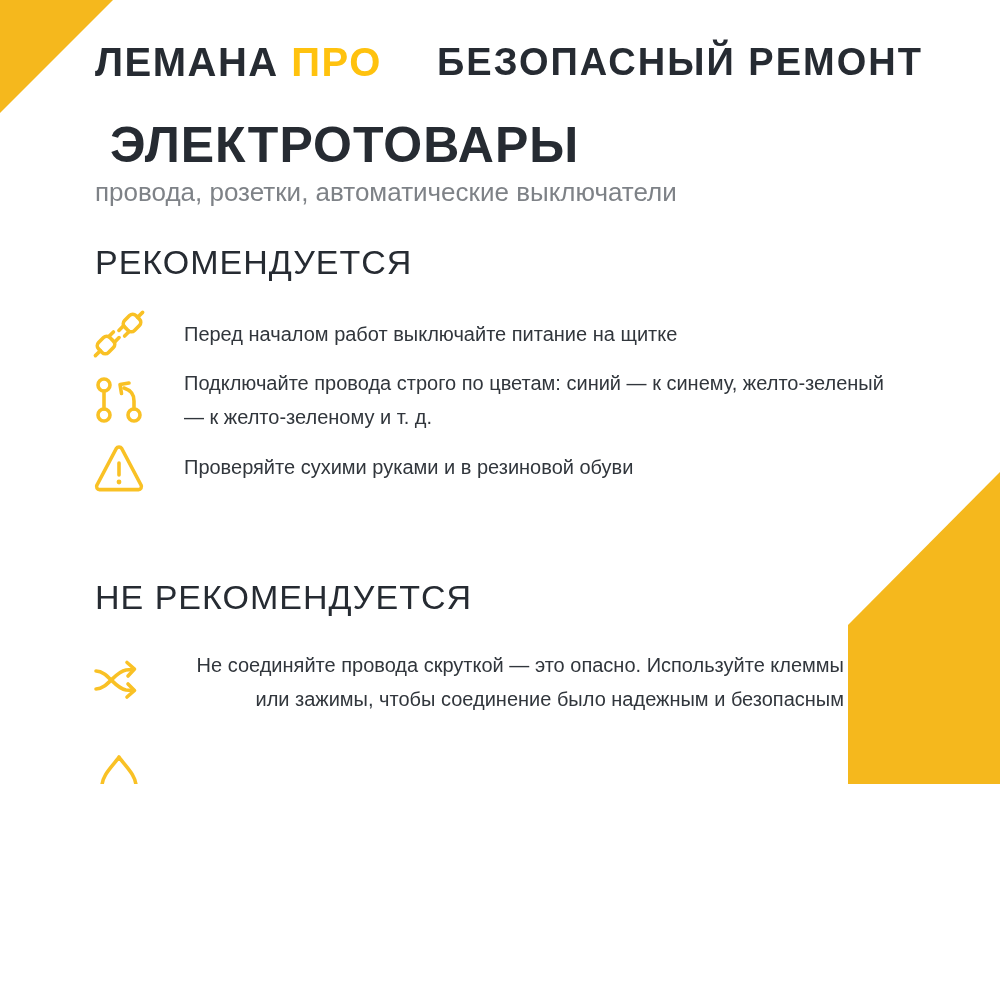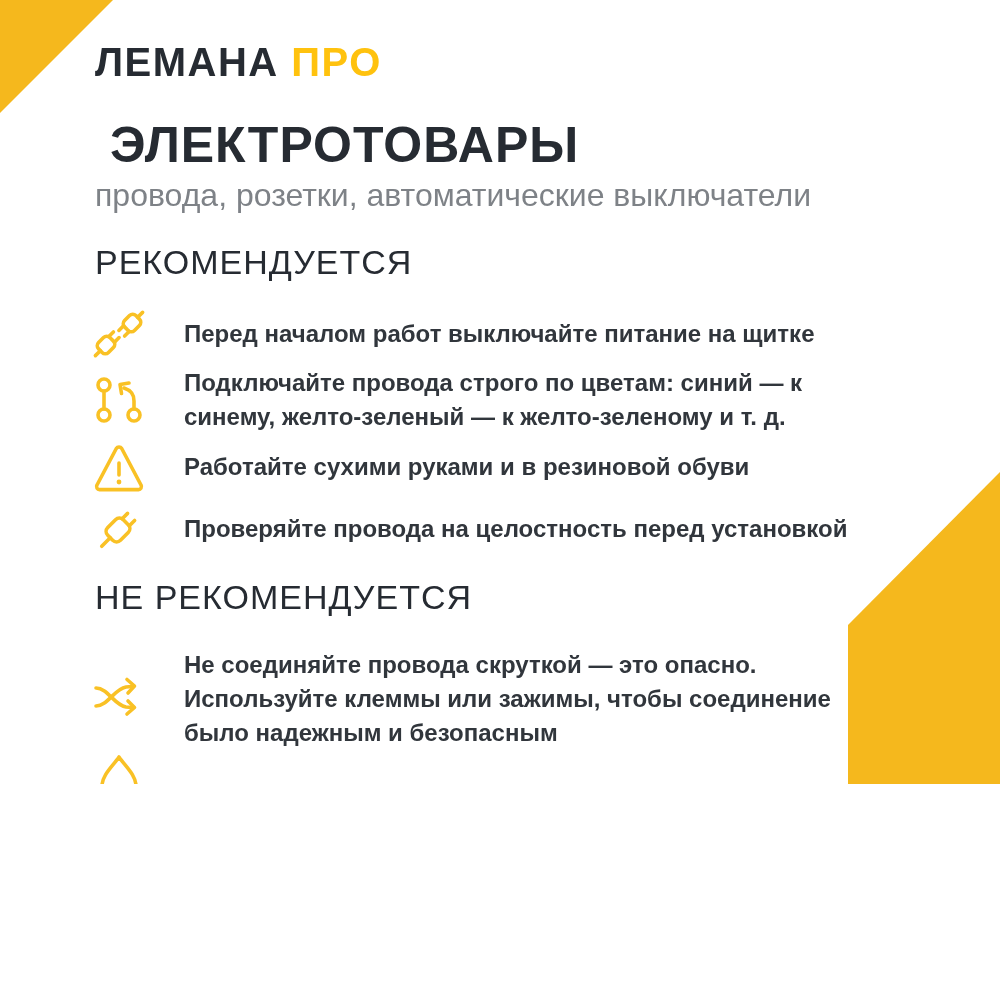--- a/index.html
+++ b/index.html
@@ -11,34 +11,34 @@
 
   .logo{position:absolute;left:95px;top:40px;font-weight:700;font-size:40px;
         letter-spacing:1.5px;white-space:nowrap;}
   .logo .p1{color:var(--heading-dark,#262B32);}
   .logo .p2{color:var(--logo-yellow,#FFC20E);}
   .header-title{position:absolute;left:437px;top:41px;font-weight:700;font-size:38px;
         letter-spacing:2px;color:var(--heading-dark,#262B32);white-space:nowrap;}
 
   .hero-title{position:absolute;left:110px;top:116px;font-weight:700;font-size:50px;
         letter-spacing:1px;color:var(--heading-dark,#262B32);white-space:nowrap;}
-  .hero-subtitle{position:absolute;left:95px;top:177px;font-weight:400;font-size:32px;
+  .hero-subtitle{position:absolute;left:95px;top:177px;font-weight:400;font-size:26px;
         color:var(--subtitle-gray,#7E8287);white-space:nowrap;}
 
   .section-heading{position:absolute;left:95px;font-weight:400;font-size:34px;
         letter-spacing:1px;color:var(--heading-dark,#262B32);white-space:nowrap;}
   .sh-rec{top:243px;}
   .sh-norec{top:578px;}
 
   .item{position:absolute;left:88px;display:flex;align-items:center;gap:34px;}
   .item .icon{width:62px;height:62px;flex:0 0 62px;}
-  .item .txt{font-size:24px;line-height:34px;color:var(--body-text,#31363C);font-weight:bold;}
+  .item .txt{font-size:20px;line-height:34px;color:var(--body-text,#31363C);}
   .i1{top:303px}.i2{top:366px}.i3{top:436px}.i4{top:498px}.i5{top:648px}.i6{top:748px}
   .nowrap{white-space:nowrap;}
-  .w2{max-width:712px;} .w5{max-width:660px;} .w6{max-width:625px;}
+  .w2{max-width:712px;} .w5{max-width:660px;text-align:right;} .w6{max-width:625px;}
 
   .stk{stroke:var(--icon-yellow,#F9C125);fill:none;stroke-width:3.6;
        stroke-linecap:round;stroke-linejoin:round;}
   .fll{fill:var(--icon-yellow,#F9C125);}
 
   .mascot{position:absolute;left:850px;top:856px;width:125px;height:125px;}
 </style>
 </head>
 <body>
 
@@ -49,20 +49,21 @@
   </svg>
 
   <svg class="corner corner-br" width="160" height="312" viewBox="0 0 160 312">
     <path d="M160,0 L8,153 L8,312 L160,312 Z" style="fill:var(--corner-yellow,#F5B81D)"></path>
   </svg>
 
   <div class="logo">
     <span class="p1">ЛЕМАНА</span>
     <span class="p2">ПРО</span>
   </div>
+  <div class="header-title">БЕЗОПАСНЫЙ РЕМОНТ</div>
 
   <div class="hero-title">ЭЛЕКТРОТОВАРЫ</div>
   <div class="hero-subtitle">провода, розетки, автоматические выключатели</div>
 
   <div class="section-heading sh-rec">РЕКОМЕНДУЕТСЯ</div>
 
   <div class="item i1">
     <svg class="icon" viewBox="0 0 62 62">
       <g transform="translate(18,42) rotate(-45)">
         <rect class="stk" x="-8" y="-7" width="16" height="14" rx="4.5"></rect>
@@ -91,34 +92,23 @@
     </svg>
     <div class="txt w2">Подключайте провода строго по цветам: синий — к синему, желто-зеленый — к желто-зеленому и т. д.</div>
   </div>
 
   <div class="item i3">
     <svg class="icon" viewBox="0 0 62 62">
       <path class="stk" d="M28.3,12.5 a3.2,3.2 0 0 1 5.4,0 L53,49 a3,3 0 0 1 -2.7,4.6 H11.7 A3,3 0 0 1 9,49 Z"></path>
       <line class="stk" x1="31" y1="27" x2="31" y2="39"></line>
       <circle class="fll" cx="31" cy="46" r="2.4"></circle>
     </svg>
-    <div class="txt nowrap">Работайте сухими руками и в резиновой обуви</div>
+    <div class="txt nowrap">Проверяйте сухими руками и в резиновой обуви</div>
   </div>
 
-  <div class="item i4">
-    <svg class="icon" viewBox="0 0 62 62">
-      <g transform="translate(30,32) rotate(-45)">
-        <rect class="stk" x="-11" y="-9" width="22" height="18" rx="5.5"></rect>
-        <line class="stk" x1="11" y1="-5" x2="18.5" y2="-5"></line>
-        <line class="stk" x1="11" y1="5" x2="18.5" y2="5"></line>
-        <line class="stk" x1="-11" y1="0" x2="-23" y2="0"></line>
-      </g>
-    </svg>
-    <div class="txt nowrap">Проверяйте провода на целостность перед установкой</div>
-  </div>
 
   <div class="section-heading sh-norec">НЕ РЕКОМЕНДУЕТСЯ</div>
 
   <div class="item i5">
     <svg class="icon" viewBox="0 0 62 62">
       <path class="stk" d="M8,38 C20,38 26,21 38,19 L44,18.5"></path>
       <path class="stk" d="M8,20 C20,20 26,37 38,39 L44,39.5"></path>
       <polyline class="stk" points="39,11.5 46.5,18 40,25"></polyline>
       <polyline class="stk" points="40,33 46.5,39.5 39,46"></polyline>
     </svg>

